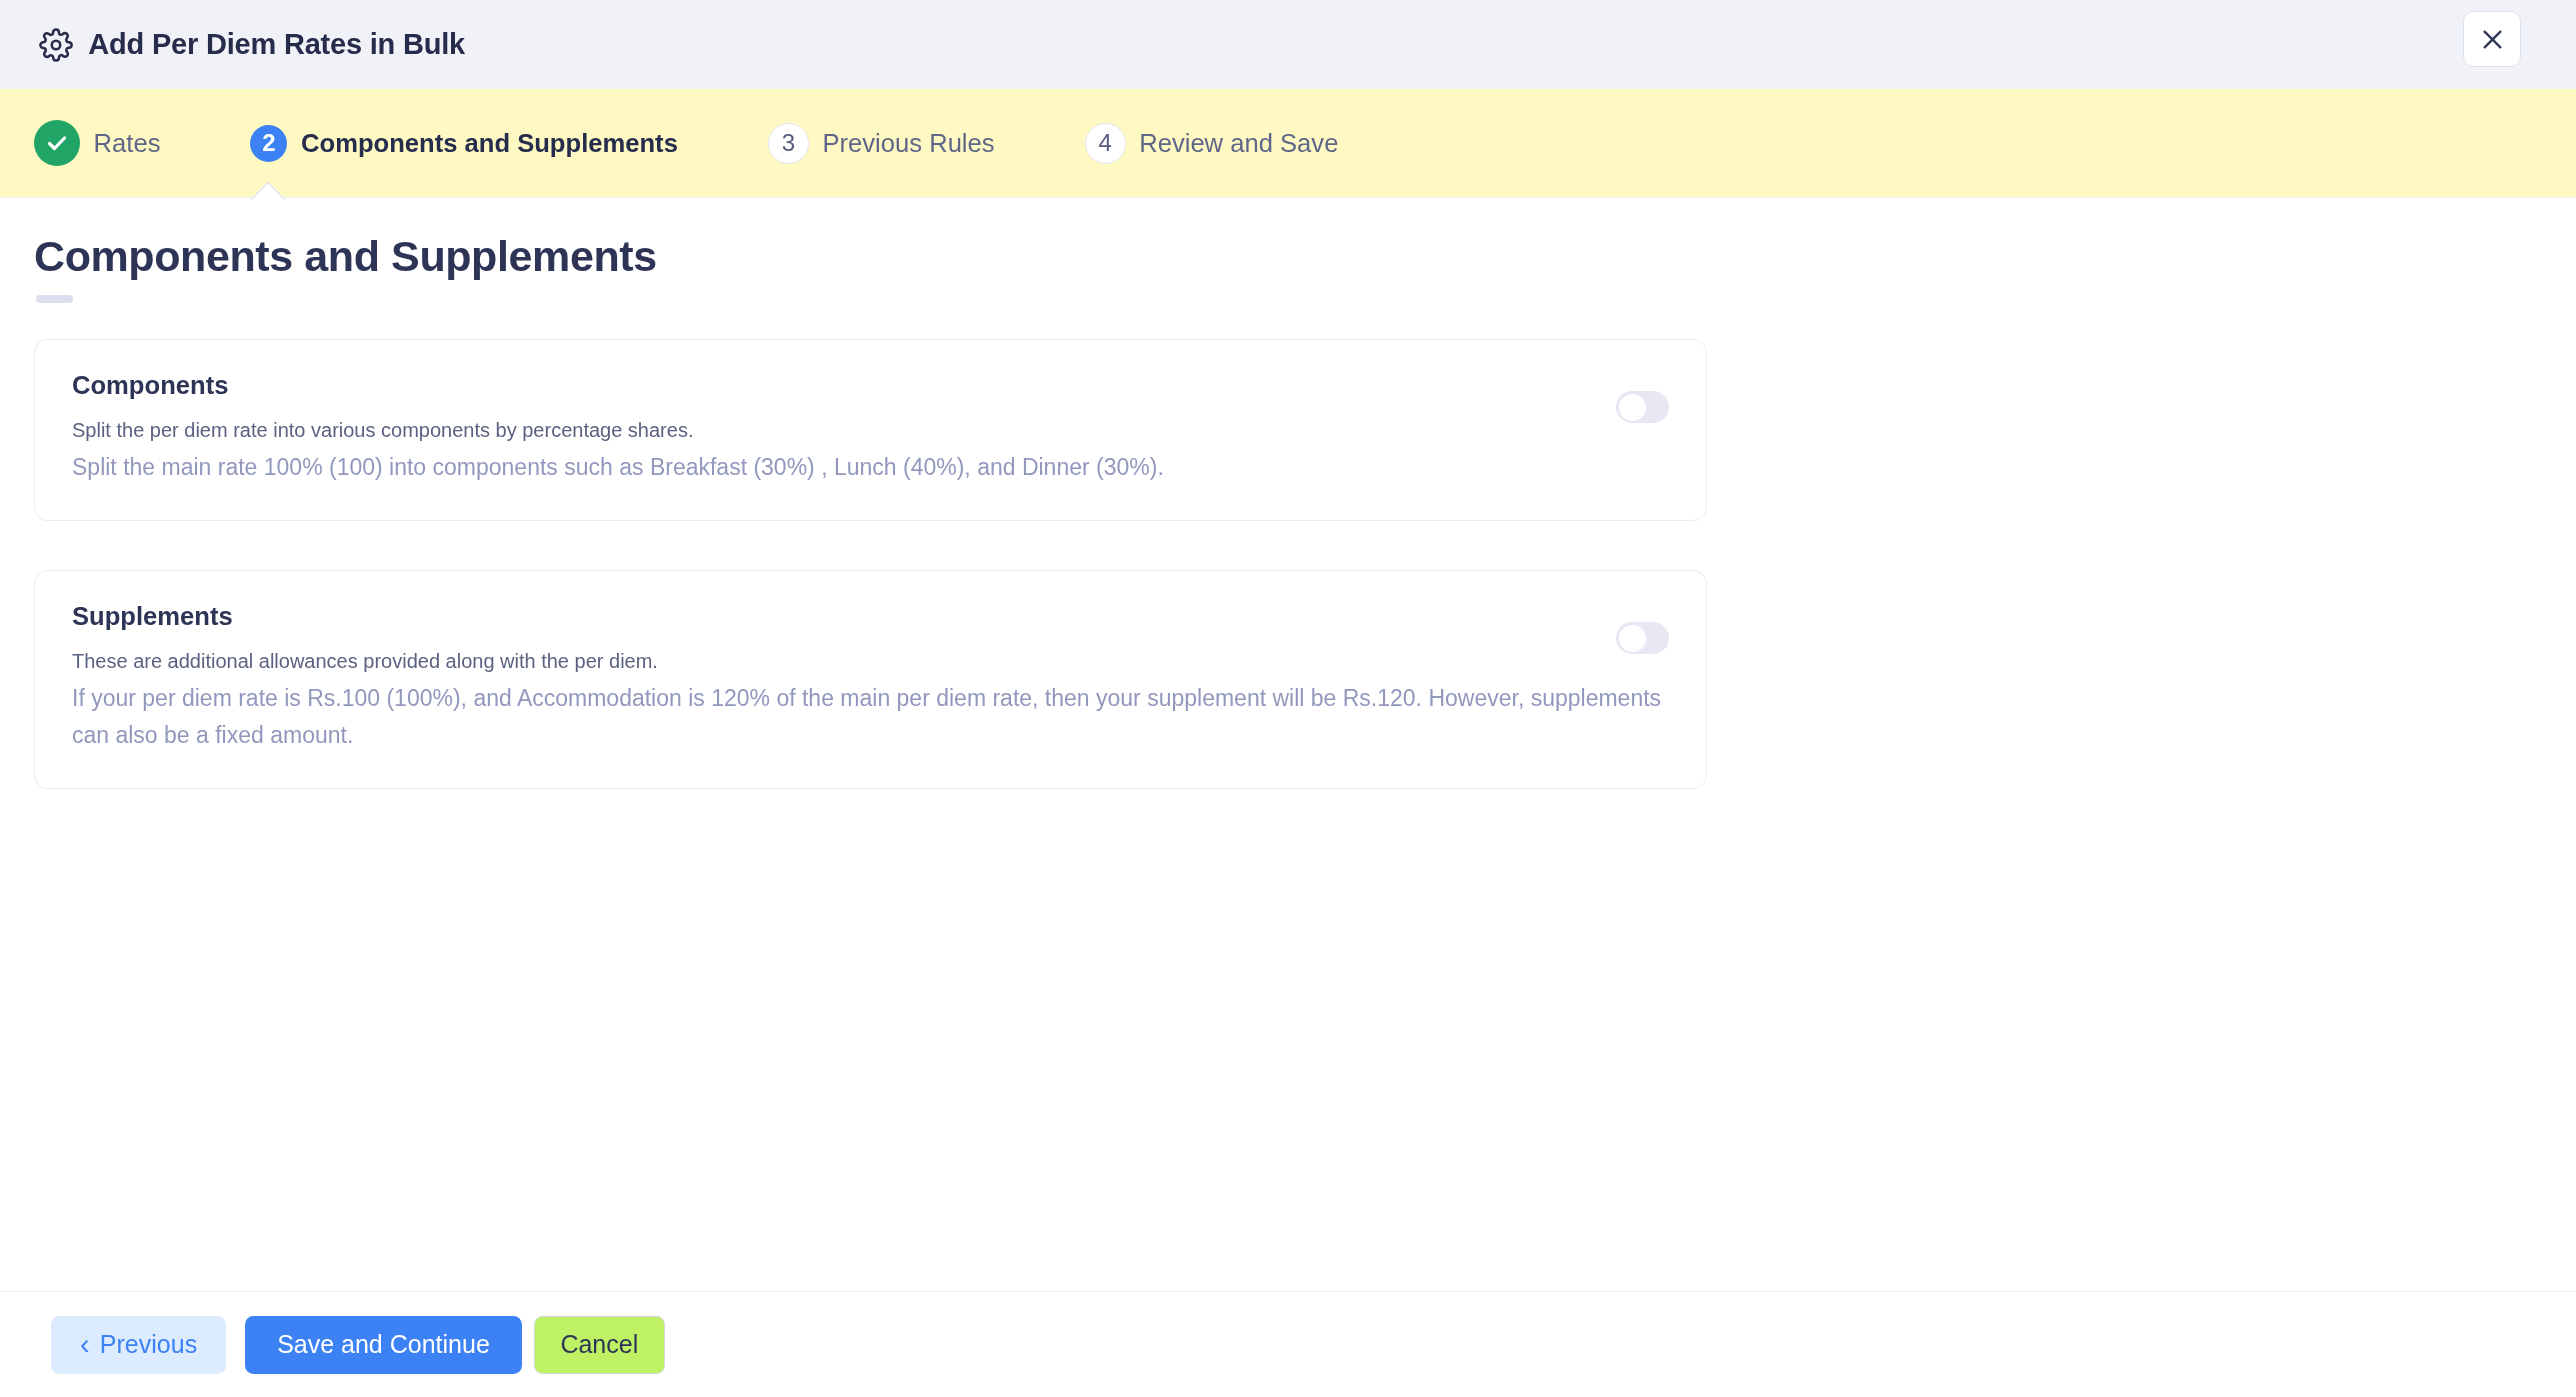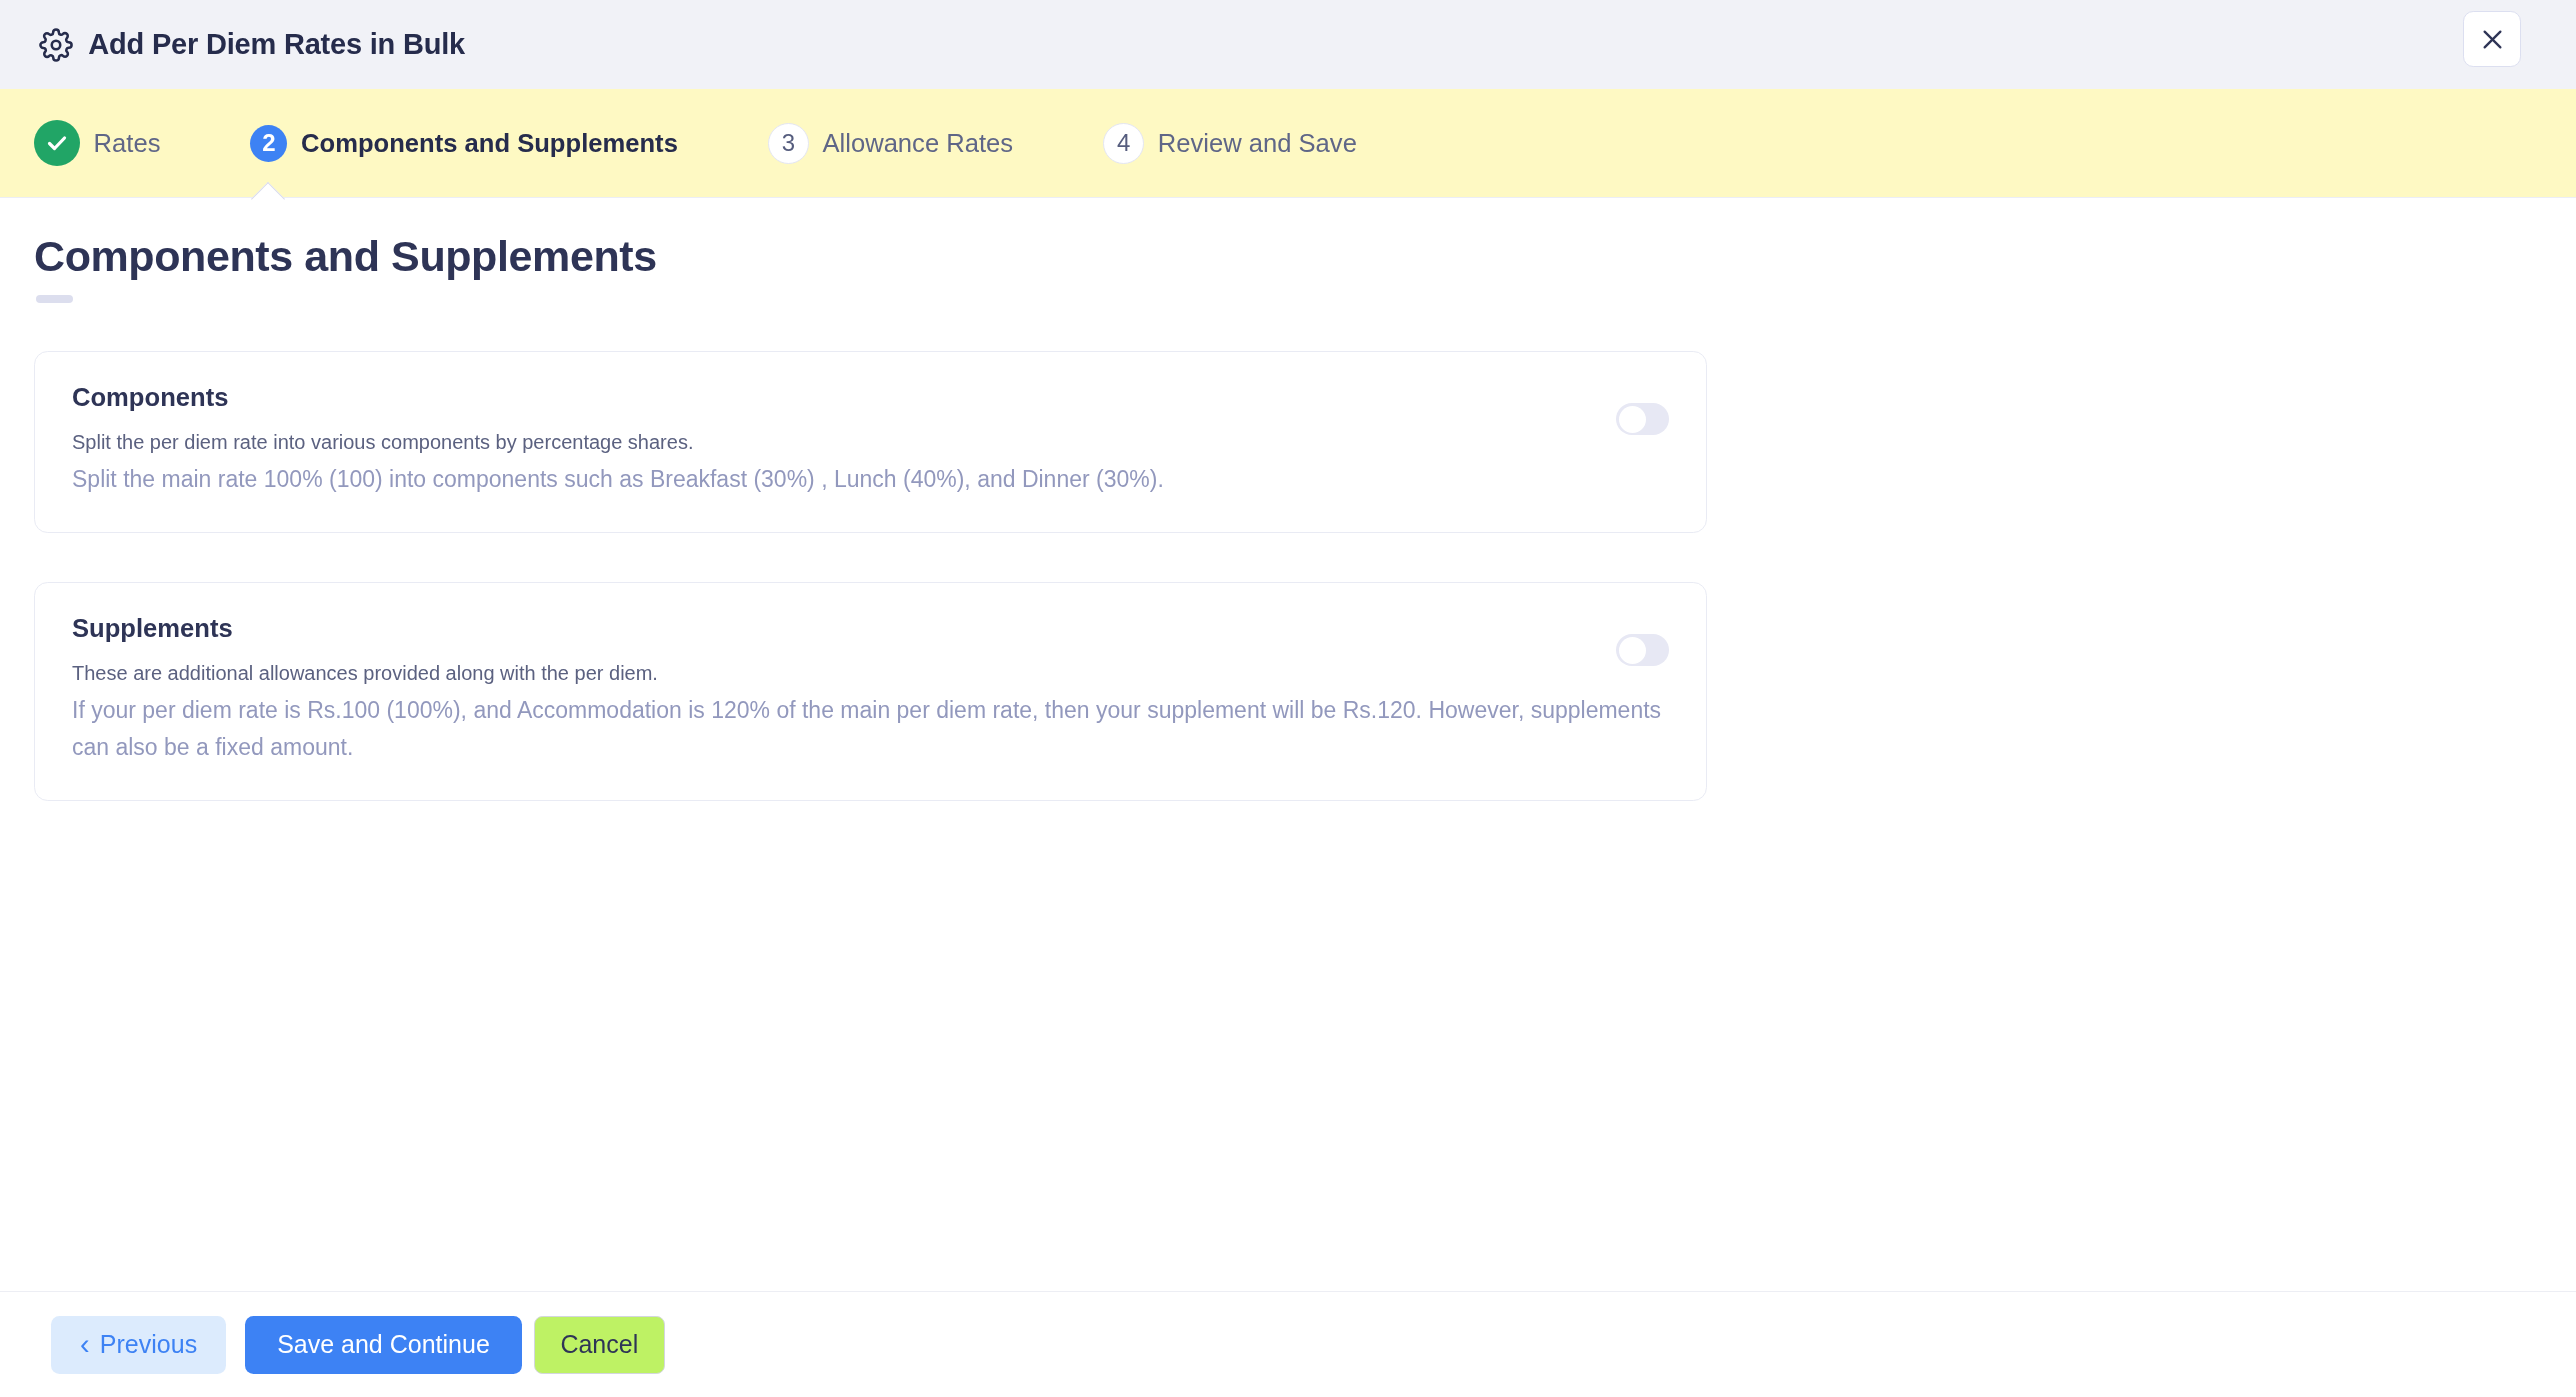--- a/index.html
+++ b/index.html
@@ -124,21 +124,21 @@
     margin: 13.6px 0 0 1.7px;
   }
   .card {
     width: 1673px;
     border: 1.7px solid #e9ebf4;
     border-radius: 13.6px;
     background: #ffffff;
     padding: 31px 37px 34px 37px;
     position: relative;
   }
-  .card.first { margin-top: 48px; }
+  .card.first { margin-top: 36px; }
   .card.second { margin-top: 49px; }
   .card-title {
     font-size: 25.6px;
     font-weight: 600;
     color: #2e3456;
     margin-bottom: 12px;
   }
   .card-desc {
     font-size: 20px;
     line-height: 37px;
@@ -238,21 +238,21 @@
       </svg>
     </span>
     <span class="step-label">Rates</span>
   </div>
   <div class="step active">
     <span class="step-circle">2</span>
     <span class="step-label">Components and Supplements</span>
   </div>
   <div class="step upcoming">
     <span class="step-circle">3</span>
-    <span class="step-label">Allowance Rates</span>
+    <span class="step-label">Previous Rules</span>
   </div>
   <div class="step upcoming">
     <span class="step-circle">4</span>
     <span class="step-label">Review and Save</span>
   </div>
   <div class="notch"></div>
 </div>
 
 <div class="main">
   <h1 class="page-heading">Components and Supplements</h1>

